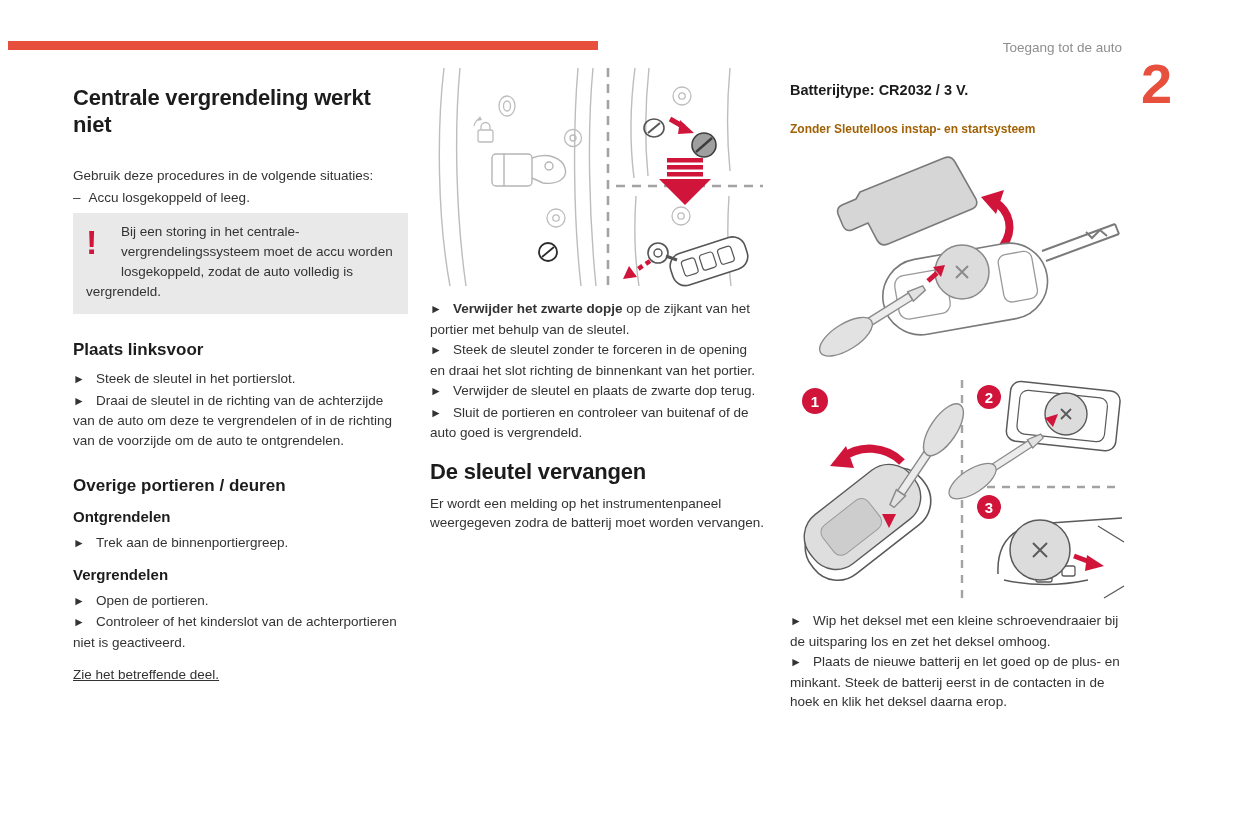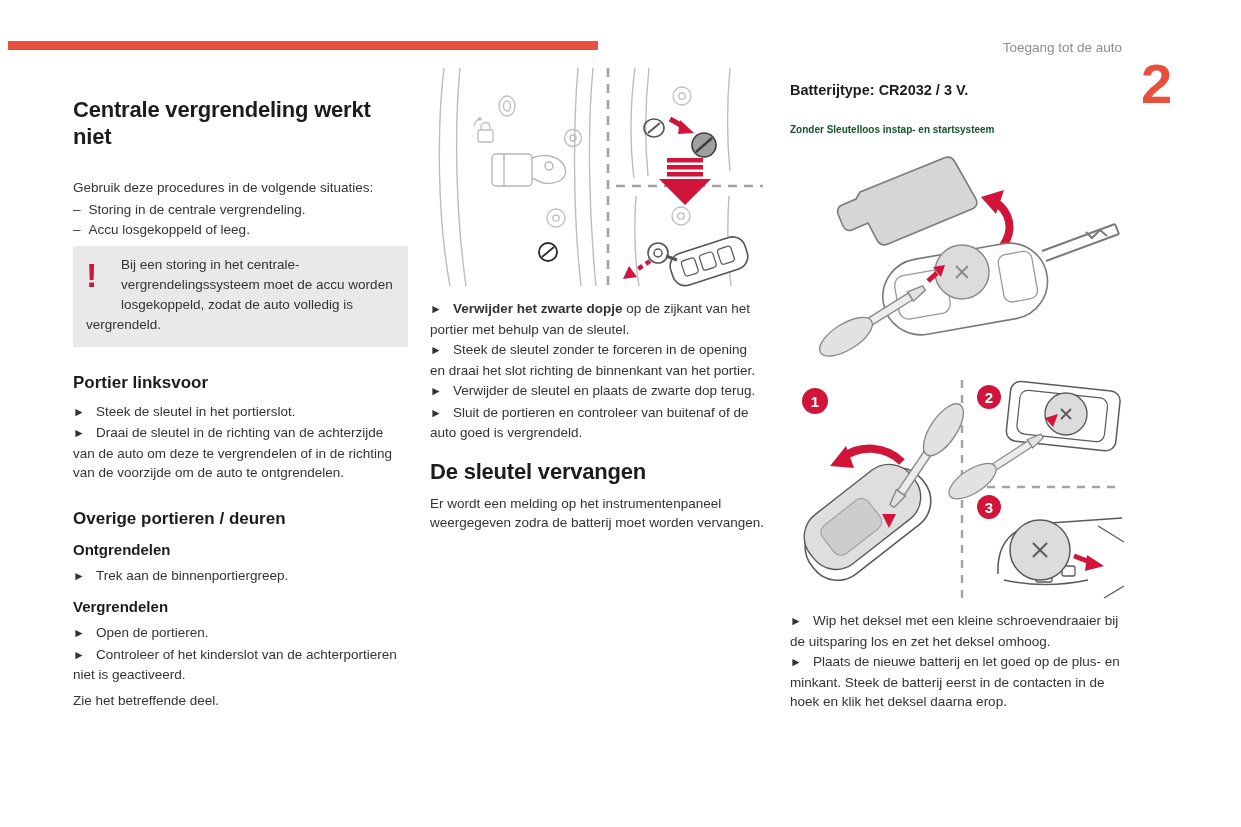--- a/index.html
+++ b/index.html
@@ -5,38 +5,38 @@
   html,body{margin:0;padding:0;background:#fff;}
   .page{position:relative;width:1241px;height:722px;background:#ffffff;overflow:hidden;
         font-family:"Liberation Sans","DejaVu Sans",sans-serif;color:#333;}
   .redbar{position:absolute;left:8px;top:41px;width:590px;height:9px;background:#e8503e;}
   .running-head{position:absolute;top:40px;right:119px;font-size:13.5px;color:#8e8e8e;}
   .chapter-num{position:absolute;left:1141px;top:56px;font-size:56px;font-weight:bold;
                color:#e8503e;line-height:1;}
   .pagenum{position:absolute;left:1157px;top:782px;font-size:13px;font-weight:bold;color:#701a75;}
 
   .col{position:absolute;width:335px;}
-  .col1{left:73px;top:96px;}
+  .col1{left:73px;top:84px;}
   .col2{left:430px;top:66px;}
   .col3{left:790px;top:76px;}
 
   h1{font-size:22px;line-height:27px;margin:0 0 9px 0;color:#1c1c1c;letter-spacing:-0.2px;}
   h2{font-size:17px;line-height:20px;margin:26px 0 9px 0;color:#1c1c1c;}
   h3{font-size:15px;line-height:18px;margin:12px 0 7px 0;color:#1c1c1c;}
   p{font-size:13.5px;line-height:19.5px;margin:0 0 1px 0;}
   .intro{margin-bottom:2px;margin-top:28px;}
   .dash .dm{margin-right:8px;}
   .b .bm{margin-right:11px;font-size:12px;}
-  .note{margin-top:6px;}
+  .note{margin-top:13px;text-decoration:underline;}
   .warn{background:#e9e9e9;margin-top:6px;margin-bottom:2px;padding:9px 13px 11px 13px;}
   .warn-icon{float:left;width:26px;height:42px;font-size:34px;line-height:40px;
              font-weight:bold;color:#d0143a;margin-right:9px;}
   .warn p{line-height:20px;}
   .battery-type{font-weight:bold;font-size:14.5px;margin:5px 0 19px 0;color:#1c1c1c;}
-  .r-head{font-weight:bold;font-size:10px;white-space:nowrap;color:#14532d;margin:0 0 9px 0;}
+  .r-head{font-weight:bold;font-size:12px;white-space:nowrap;color:#a16207;margin:0 0 9px 0;}
   .r-head2{margin:13px 0 6px 0;}
   .fig{display:block;}
   .fig-mid{margin-bottom:11px;}
   .fig1{margin-bottom:2px;}
   .fig2{margin-bottom:9px;}
   .mid-title{margin-top:15px;}
   .figtext{font-family:"Liberation Sans","DejaVu Sans",sans-serif;font-size:15px;
            font-weight:bold;fill:#fff;text-anchor:middle;}
   .defs-holder{position:absolute;width:0;height:0;}
 </style>
@@ -55,29 +55,28 @@
 
 <div class="page">
 
   <div class="redbar"></div>
   <div class="running-head">Toegang tot de auto</div>
   <div class="chapter-num">2</div>
 
   <div class="col col1">
     <h1>Centrale vergrendeling werkt niet</h1>
     <p class="intro">Gebruik deze procedures in de volgende situaties:</p>
-    <p class="dash"><span class="dm">–</span><span>Storing in de centrale vergrendeling.</span></p>
     <p class="dash"><span class="dm">–</span><span>Accu losgekoppeld of leeg.</span></p>
 
     <div class="warn">
       <span class="warn-icon">!</span>
       <p>Bij een storing in het centrale-vergrendelingssysteem moet de accu worden losgekoppeld, zodat de auto volledig is vergrendeld.</p>
     </div>
 
-    <h2>Portier linksvoor</h2>
+    <h2>Plaats linksvoor</h2>
     <p class="b"><span class="bm">►</span><span>Steek de sleutel in het portierslot.</span></p>
     <p class="b"><span class="bm">►</span><span>Draai de sleutel in de richting van de achterzijde van de auto om deze te vergrendelen of in de richting van de voorzijde om de auto te ontgrendelen.</span></p>
 
     <h2>Overige portieren / deuren</h2>
     <h3>Ontgrendelen</h3>
     <p class="b"><span class="bm">►</span><span>Trek aan de binnenportiergreep.</span></p>
     <h3>Vergrendelen</h3>
     <p class="b"><span class="bm">►</span><span>Open de portieren.</span></p>
     <p class="b"><span class="bm">►</span><span>Controleer of het kinderslot van de achterportieren niet is geactiveerd.</span></p>
     <p class="note">Zie het betreffende deel.</p>

